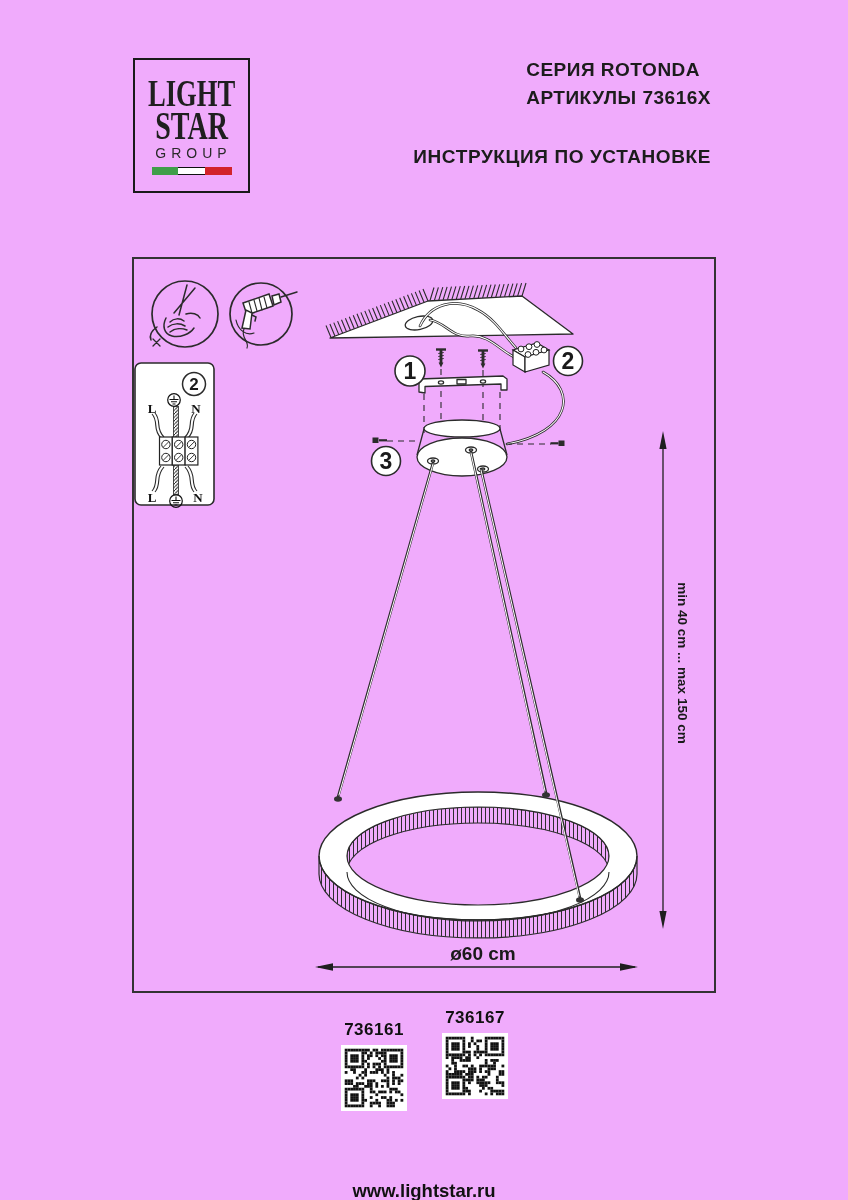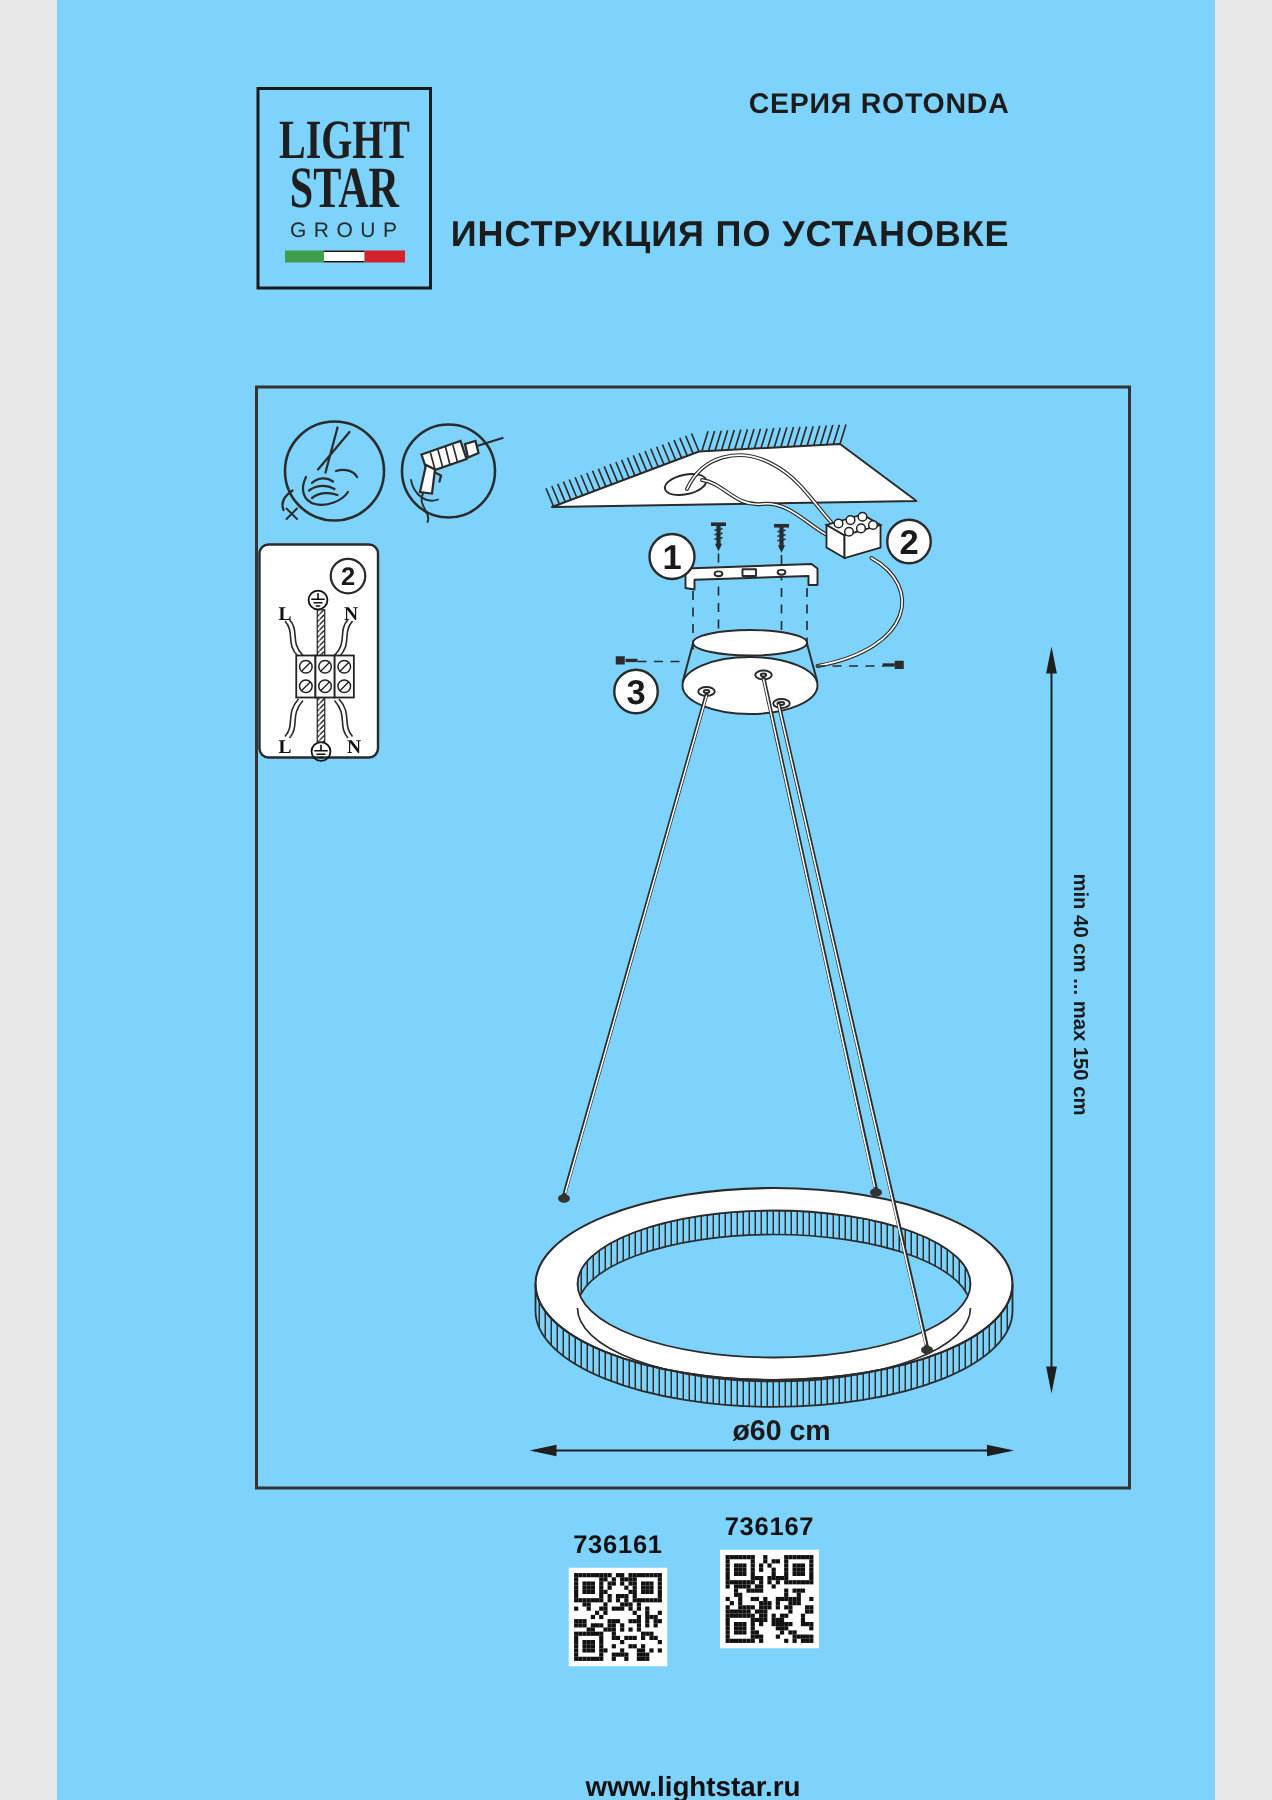--- a/index.html
+++ b/index.html
@@ -1,35 +1,35 @@
 <!DOCTYPE html>
 <html><head>
 <meta charset="utf-8">
 <style>
   html,body{margin:0;padding:0;background:#e8e8e8;}
-  .page{position:relative;width:772px;height:1200px;background:#7dd3fc;margin:0 auto;
+  .page{position:relative;width:848px;height:1200px;background:#f0abfc;margin:0 auto;
         font-family:"Liberation Sans",sans-serif;color:#1a1a1a;overflow:hidden;}
   .abs{position:absolute;}
   
   .logo-box{left:133px;top:58px;width:113px;height:131px;border:2px solid #1a1a1a;
             display:flex;flex-direction:column;align-items:center;justify-content:flex-start;}
   .logo-line{font-family:"Liberation Serif",serif;font-weight:bold;color:#1f1f1f;
              transform:scaleX(.72);transform-origin:center;white-space:nowrap;}
   .logo-l1{font-size:37px;line-height:33px;margin-top:17px;}
   .logo-l2{font-size:39px;line-height:31px;}
   .logo-l3{font-family:"Liberation Sans",sans-serif;font-weight:400;font-size:14px;
            letter-spacing:5px;padding-left:4px;transform:none;margin-top:4px;color:#2a2a2a;}
   .flag{width:80px;height:8px;margin-top:6px;display:flex;}
   .flag .g{flex:1;}
   .flag .w{flex:1;border-top:1.5px solid #111;border-bottom:1.5px solid #111;background:#fff;}
   .flag .r{flex:1;}
   
   .hdr{right:137px;text-align:left;font-weight:bold;color:#1c1c1c;}
   .hdr-small{top:56px;font-size:19px;line-height:28px;letter-spacing:.5px;}
-  .hdr-big{top:144px;font-size:24px;line-height:25px;letter-spacing:.6px;}
+  .hdr-big{top:144px;font-size:19px;line-height:25px;letter-spacing:.6px;}
   
   .qr-col{width:70px;text-align:center;}
   .qr-label{font-size:17px;font-weight:bold;letter-spacing:.5px;color:#111;margin-bottom:5px;}
   .footer{left:0;width:848px;top:1180px;text-align:center;font-size:18.5px;font-weight:bold;color:#111;}
   svg text{font-family:"Liberation Sans",sans-serif;}
   .num{font-size:23px;font-weight:bold;fill:#1a1a1a;}
   .serifLN{font-family:"Liberation Serif",serif;font-size:13px;font-weight:bold;fill:#111;}
 </style>
 </head>
 <body>
@@ -42,20 +42,21 @@
     <div class="logo-line logo-l3">GROUP</div>
     <div class="flag">
       <div class="g" id="flag-g" style="background: rgb(63, 158, 73);"></div>
         <div class="w"></div>
         <div class="r" id="flag-r" style="background: rgb(210, 35, 42);"></div>
     </div>
   </div>
 
   <div class="abs hdr hdr-small">
     <div>СЕРИЯ ROTONDA</div>
+    <div>АРТИКУЛЫ 73616X</div>
   </div>
   <div class="abs hdr hdr-big">
     <div>ИНСТРУКЦИЯ ПО УСТАНОВКЕ</div>
   </div>
 
   <svg class="abs" style="left:0;top:0" width="848" height="1200" viewBox="0 0 848 1200">
     <defs>
       <pattern id="ribs" width="4" height="14" patternUnits="userSpaceOnUse">
         <path d="M1.5 0 V14" stroke="#2e2e2e" stroke-width="1"></path>
       </pattern>

